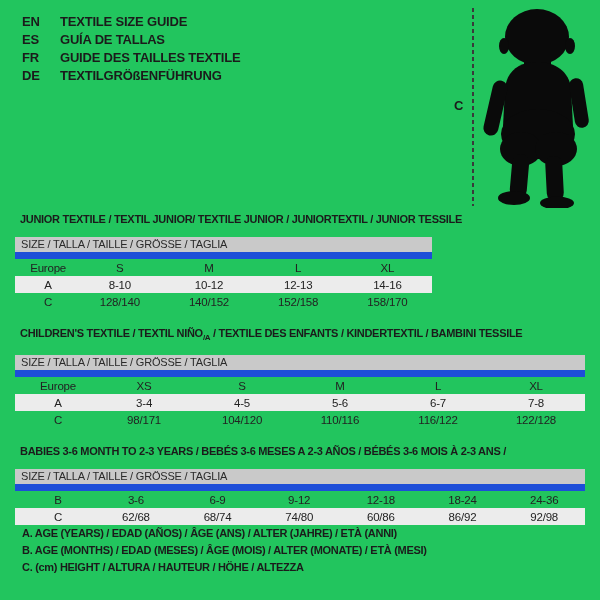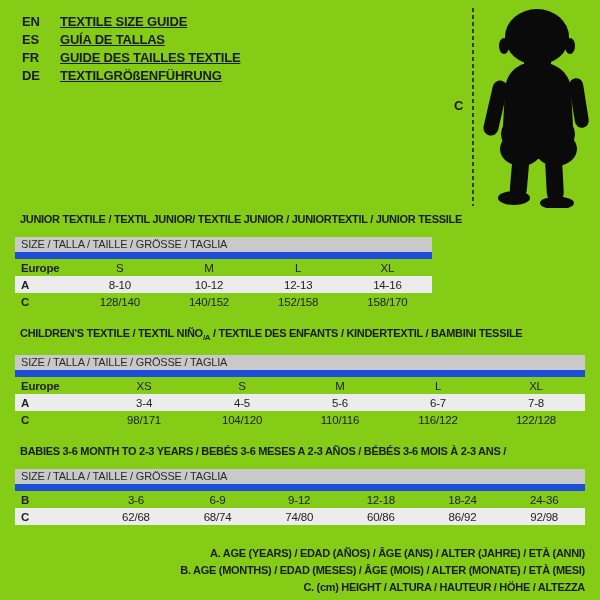--- a/index.html
+++ b/index.html
@@ -1,25 +1,25 @@
 <!DOCTYPE html>
 <html><head>
 <meta charset="utf-8">
 <style>
   html,body { margin:0; padding:0; background:#fff; }
   .page {
-    position:relative; width:600px; height:600px; background:#84cc16;
+    position:relative; width:600px; height:600px; background:#22c55e;
     font-family:"Liberation Sans", sans-serif; color:#1b1b1b; overflow:hidden;
   }
   
   .top-block { position:absolute; top:0; left:0; width:600px; height:210px; }
   .langs { position:absolute; left:22px; top:12px; }
   .lang-row { display:flex; height:18px; align-items:center; }
   .lang-code { width:38px; font-weight:bold; font-size:13px; letter-spacing:-0.2px; }
-  .lang-name { font-weight:bold; font-size:13px; letter-spacing:-0.2px; white-space:nowrap;text-decoration:underline; }
+  .lang-name { font-weight:bold; font-size:13px; letter-spacing:-0.2px; white-space:nowrap; }
   .figure { position:absolute; left:450px; top:4px; width:148px; height:204px; }
   .c-label { position:absolute; left:4px; top:94px; font-size:13px; font-weight:bold; }
   .dash-line { position:absolute; left:22px; top:4px; width:2px; height:198px;
     background:repeating-linear-gradient(to bottom, #3a3a3a 0 4px, transparent 4px 7px); }
   .figure svg { position:absolute; left:30px; top:0; }
   .silhouette { fill:#0a0a0a; }
   
   .content { position:absolute; left:15px; top:210px; width:570px; }
   .section { margin-top:16px; }
   .section:first-child { margin-top:2px; }
@@ -27,24 +27,24 @@
   .title-line { font-size:11px; font-weight:bold; letter-spacing:-0.3px;
     line-height:15px; white-space:nowrap; }
   .title-sub { font-size:8px; font-weight:bold; }
   .size-bar { background:#c9c9c9; border-bottom:7px solid #1d4ed8; height:15px;
     line-height:15px; font-size:11px; padding-left:6px; letter-spacing:-0.2px; color:#2a2a2a; }
   .table-box { width:100%; }
   .table-box.narrow { width:417px; }
   table.size-grid { border-collapse:collapse; width:100%; table-layout:fixed; }
   table.size-grid td { height:17px; font-size:11.5px; letter-spacing:-0.2px;
     text-align:center; padding:0; color:#222; }
-  table.size-grid td.row-label { text-align:left; padding-left:6px; width:13%;font-weight:bold; }
+  table.size-grid td.row-label { text-align:center; padding-left:6px; width:13%; }
   table.size-grid tr.shaded { background:#ececec; }
   
-  .legend { margin-top:20px; padding-left:7px;text-align:right; }
+  .legend { padding-left:7px; }
   .footnote { font-size:11px; font-weight:bold; letter-spacing:-0.3px;
     line-height:17px; white-space:nowrap; }
 </style>
 </head>
 <body>
 
 <div class="page">
 
   <div class="top-block">
     <div class="langs">

